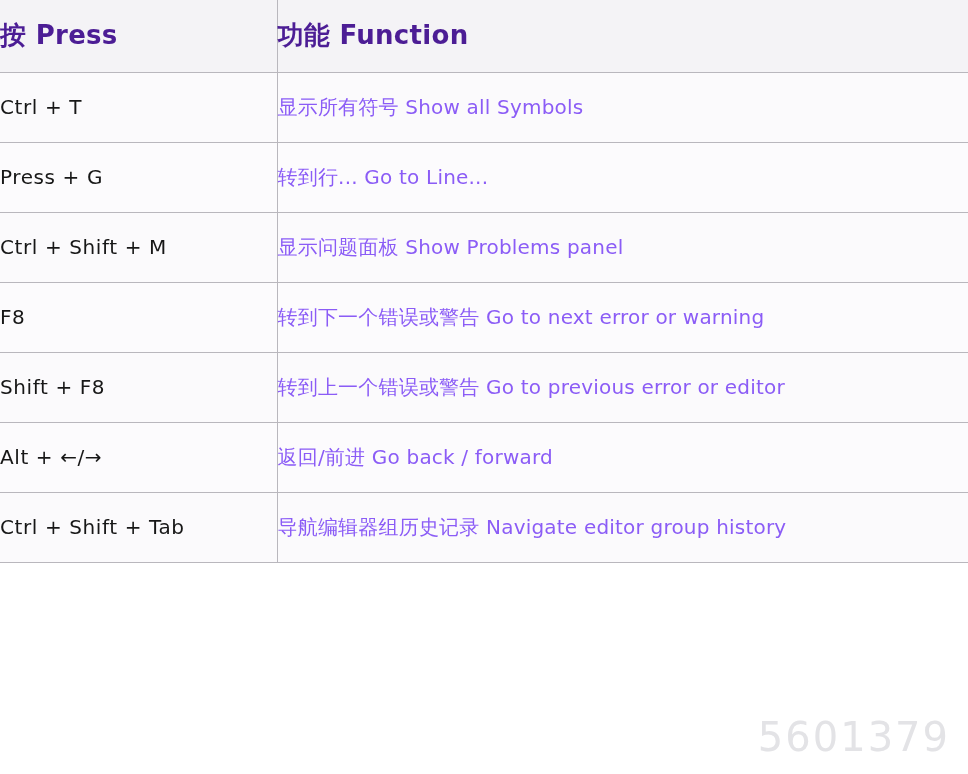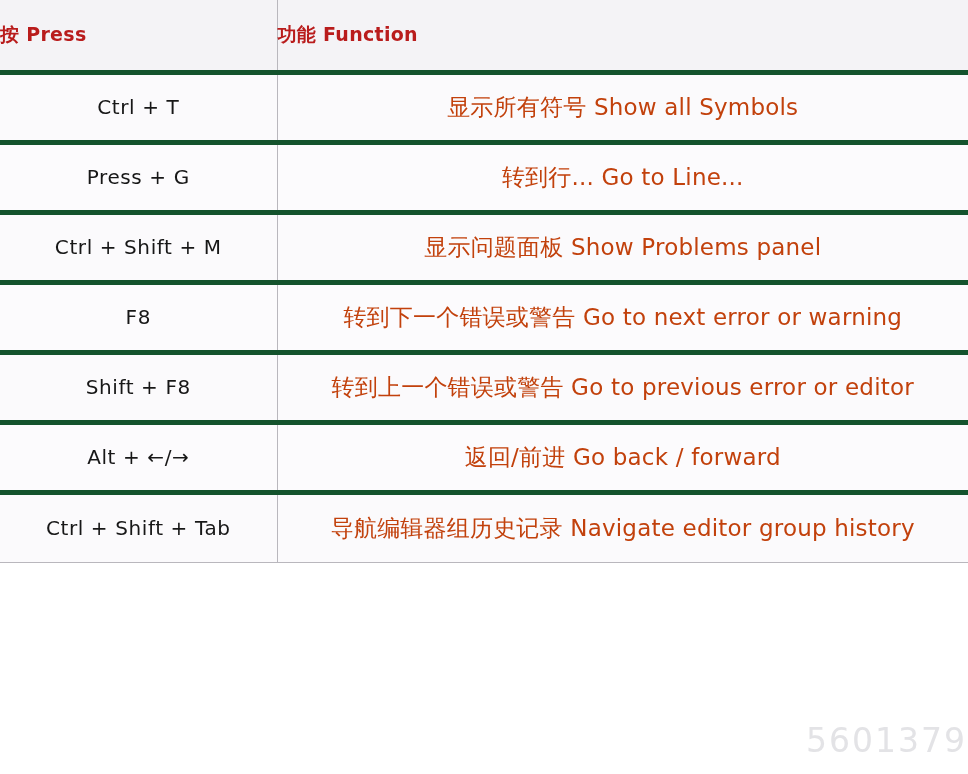--- a/index.html
+++ b/index.html
@@ -27,73 +27,72 @@
     border-collapse: collapse;
     table-layout: fixed;
     background: #fbfafc;
   }
 
   table.shortcut-table col.col-press { width: 277px; }
   table.shortcut-table col.col-func  { width: 691px; }
 
   table.shortcut-table th,
   table.shortcut-table td {
-    border-top: 5px solid #14532d;
+    border-top: 1px solid #14532d;
     border-bottom: 1px solid #b9b7bd;
     border-right: 1px solid #b9b7bd;
     height: 70px;
     box-sizing: border-box;
     vertical-align: middle;
     background: #fbfafc;
     padding: 0;
-    text-align: center;
   }
 
   table.shortcut-table th:last-child,
   table.shortcut-table td:last-child {
     border-right: none;
   }
 
   table.shortcut-table thead th {
     height: 72px;
     background: #f4f3f6;
     border-top: none;
     font-weight: bold;
-    font-size: 19px;
+    font-size: 26px;
     letter-spacing: 0.3px;
     text-align: left;
-    color: #b91c1c;
+    color: #4c1d95;
   }
 
   .cell-press {
     padding-left: 28px;
     font-size: 20px;
     letter-spacing: 0.6px;
     color: #171717;
     white-space: nowrap;
   }
 
   .cell-func {
     padding-left: 27px;
-    font-size: 23px;
+    font-size: 20px;
     letter-spacing: 0.2px;
-    color: #c2410c;
+    color: #8b5cf6;
     white-space: nowrap;
   }
 
   thead .cell-press { padding-left: 22px; }
   thead .cell-func  { padding-left: 27px; margin-left: 8px; }
 
   tbody tr:nth-child(even) td { background: #fcfbfd; }
 
   .watermark {
     position: absolute;
-    right: 1px;
+    right: 18px;
     bottom: 14px;
-    font-size: 33px;
+    font-size: 40px;
     letter-spacing: 2px;
     color: #e3e3e6;
     font-family: "DejaVu Sans", "Liberation Sans", sans-serif;
     user-select: none;
     pointer-events: none;
     white-space: nowrap;
   }
 </style>
 </head>
 <body>

